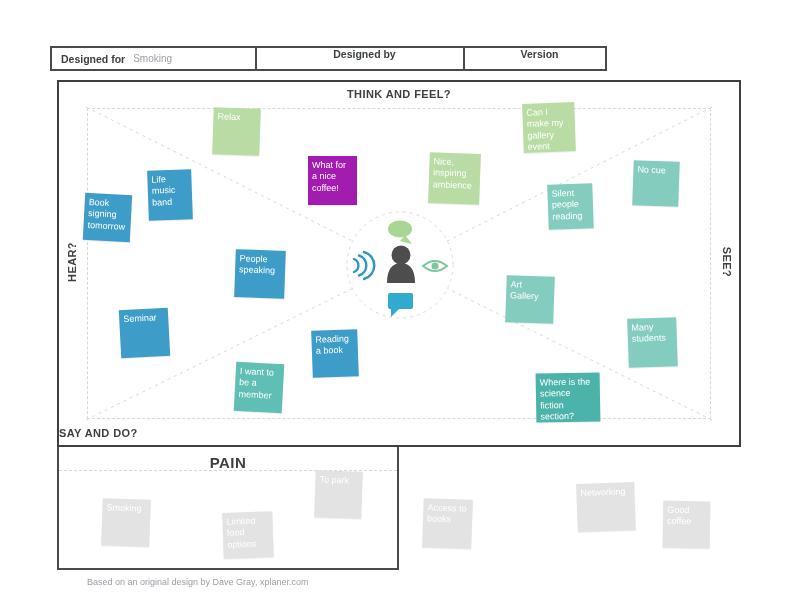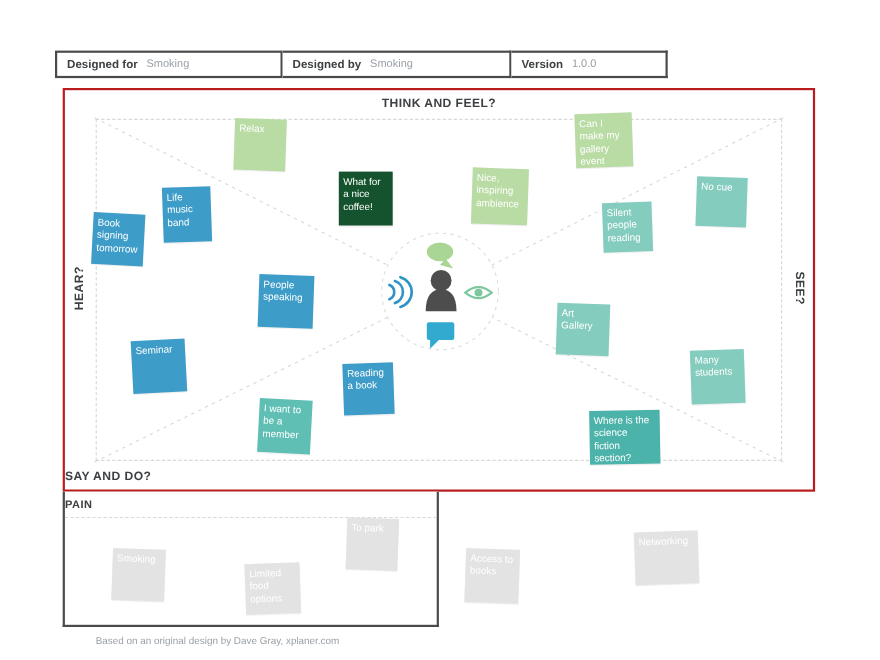--- a/index.html
+++ b/index.html
@@ -7,27 +7,27 @@
   .page {
     position:relative; width:800px; height:600px; background:#ffffff;
     font-family:"Liberation Sans", sans-serif; overflow:hidden;
   }
   
   .header-row { position:absolute; left:50px; top:46px; width:744px; height:25px; display:flex; }
   .header-cell {
     border:2px solid #4a4a4a; display:flex; align-items:center;
     padding-left:9px; gap:8px; background:#fff; white-space:nowrap; overflow:hidden;
   }
-  .header-cell + .header-cell { border-left:none; }
+  .header-cell + .header-cell { border-left:none;flex-direction:column; }
   .hc-label { font-size:10.5px; font-weight:bold; color:#3c4043; }
   .hc-value { font-size:10px; color:#9aa0a6; }
   
   .canvas {
     position:absolute; left:57px; top:80px; width:684px; height:367px;
-    border:2px solid #b91c1c; background:#fff;
+    border:2px solid #404040; background:#fff;
   }
   .dashed-rect {
     position:absolute; left:28px; top:26px; right:28px; bottom:26px;
     border:1px dashed #d8d8d8;
   }
   .canvas-svg { position:absolute; left:0; top:0; }
   .section-title {
     position:absolute; font-size:11px; font-weight:bold; color:#3c4043;
     letter-spacing:0.4px; white-space:nowrap;
   }
@@ -36,22 +36,22 @@
   .st-left   { left:-12px; top:174px; width:50px; text-align:center; transform:rotate(-90deg); }
   .st-right  { right:-10px; top:174px; width:44px; text-align:center; transform:rotate(90deg); }
   
   .bottom-box {
     position:absolute; top:447px; height:123px; width:342px;
     border:2px solid #4a4a4a; border-top:none; background:#fff;
   }
   .pain-box { left:57px; }
   .gain-box { left:399px; border-left:none; }
   .bottom-box .box-title {
-    position:absolute; top:7px; left:0; width:100%; text-align:left;
-    font-size:10px; font-weight:bold; color:#3c4043; letter-spacing:0.5px;
+    position:absolute; top:7px; left:0; width:100%; text-align:center;
+    font-size:15px; font-weight:bold; color:#3c4043; letter-spacing:0.5px;
   }
   .bottom-box .box-divider {
     position:absolute; top:23px; left:0; width:100%; border-top:1px dashed #d8d8d8;
   }
   
   .notes-layer { position:absolute; left:0; top:0; width:800px; height:600px; pointer-events:none; }
   .note {
     position:absolute; color:#ffffff; font-size:9px; line-height:1.25;
     padding:4px 4px; box-shadow:0 1px 1px rgba(0,0,0,0.07);
     pointer-events:auto; word-wrap:break-word;
@@ -127,36 +127,37 @@
   </div>
 
   <div class="bottom-box pain-box">
     <div class="box-title">PAIN</div>
     <div class="box-divider"></div>
   </div>
 
 
   <div class="notes-layer">
       <div class="note" style="left: 213px; top: 108px; width: 47px; height: 47px; transform: rotate(2deg); background: rgb(185, 219, 164);">Relax</div>
-      <div class="note" style="left: 308px; top: 156px; width: 49px; height: 49px; transform: rotate(0deg); background: #14532d;">What for a nice coffee!</div>
+      <div class="note" style="left: 308px; top: 156px; width: 49px; height: 49px; transform: rotate(0deg); background: #a21caf;">What for a nice coffee!</div>
       <div class="note" style="left: 429px; top: 153px; width: 51px; height: 51px; transform: rotate(2deg); background: rgb(185, 219, 164);">Nice, inspiring ambience</div>
       <div class="note" style="left: 523px; top: 103px; width: 52px; height: 49px; transform: rotate(-2deg); background: rgb(185, 219, 164);">Can I make my gallery event here?</div>
       <div class="note" style="left: 84px; top: 194px; width: 47px; height: 47px; transform: rotate(3deg); background: rgb(61, 156, 200);">Book signing tomorrow</div>
       <div class="note" style="left: 148px; top: 170px; width: 44px; height: 50px; transform: rotate(-2deg); background: rgb(61, 156, 200);">Life music band</div>
       <div class="note" style="left: 120px; top: 309px; width: 49px; height: 48px; transform: rotate(-3deg); background: rgb(61, 156, 200);">Seminar</div>
       <div class="note" style="left: 235px; top: 250px; width: 50px; height: 48px; transform: rotate(2deg); background: rgb(61, 156, 200);">People speaking</div>
       <div class="note" style="left: 312px; top: 330px; width: 46px; height: 47px; transform: rotate(-2deg); background: rgb(61, 156, 200);">Reading a book</div>
       <div class="note" style="left: 633px; top: 161px; width: 46px; height: 45px; transform: rotate(2deg); background: rgb(132, 204, 190);">No cue</div>
       <div class="note" style="left: 548px; top: 184px; width: 45px; height: 45px; transform: rotate(-2deg); background: rgb(132, 204, 190);">Silent people reading</div>
       <div class="note" style="left: 506px; top: 276px; width: 48px; height: 47px; transform: rotate(2deg); background: rgb(132, 204, 190);">Art Gallery</div>
       <div class="note" style="left: 628px; top: 318px; width: 49px; height: 49px; transform: rotate(-2deg); background: rgb(132, 204, 190);">Many students</div>
       <div class="note" style="left: 235px; top: 363px; width: 48px; height: 49px; transform: rotate(3deg); background: rgb(95, 191, 180);">I want to be a member</div>
       <div class="note" style="left: 536px; top: 373px; width: 64px; height: 49px; transform: rotate(-1deg); background: rgb(76, 179, 170);">Where is the science fiction section?</div>
       <div class="note" style="left: 102px; top: 499px; width: 48px; height: 47px; transform: rotate(2deg); background: rgb(227, 227, 227);">Smoking</div>
       <div class="note" style="left: 223px; top: 512px; width: 50px; height: 46px; transform: rotate(-2deg); background: rgb(227, 227, 227);">Limited food options</div>
       <div class="note" style="left: 315px; top: 471px; width: 47px; height: 47px; transform: rotate(2deg); background: rgb(227, 227, 227);">To park</div>
       <div class="note" style="left: 423px; top: 499px; width: 49px; height: 49px; transform: rotate(2deg); background: rgb(227, 227, 227);">Access to books</div>
       <div class="note" style="left: 577px; top: 483px; width: 58px; height: 48px; transform: rotate(-2deg); background: rgb(227, 227, 227);">Networking</div>
+      <div class="note" style="left: 663px; top: 501px; width: 47px; height: 47px; transform: rotate(1deg); background: rgb(227, 227, 227);">Good coffee</div>
     </div>
 
   <div class="footer-credit">Based on an original design by Dave Gray, xplaner.com</div>
 
 </div>
 
 </body></html>

